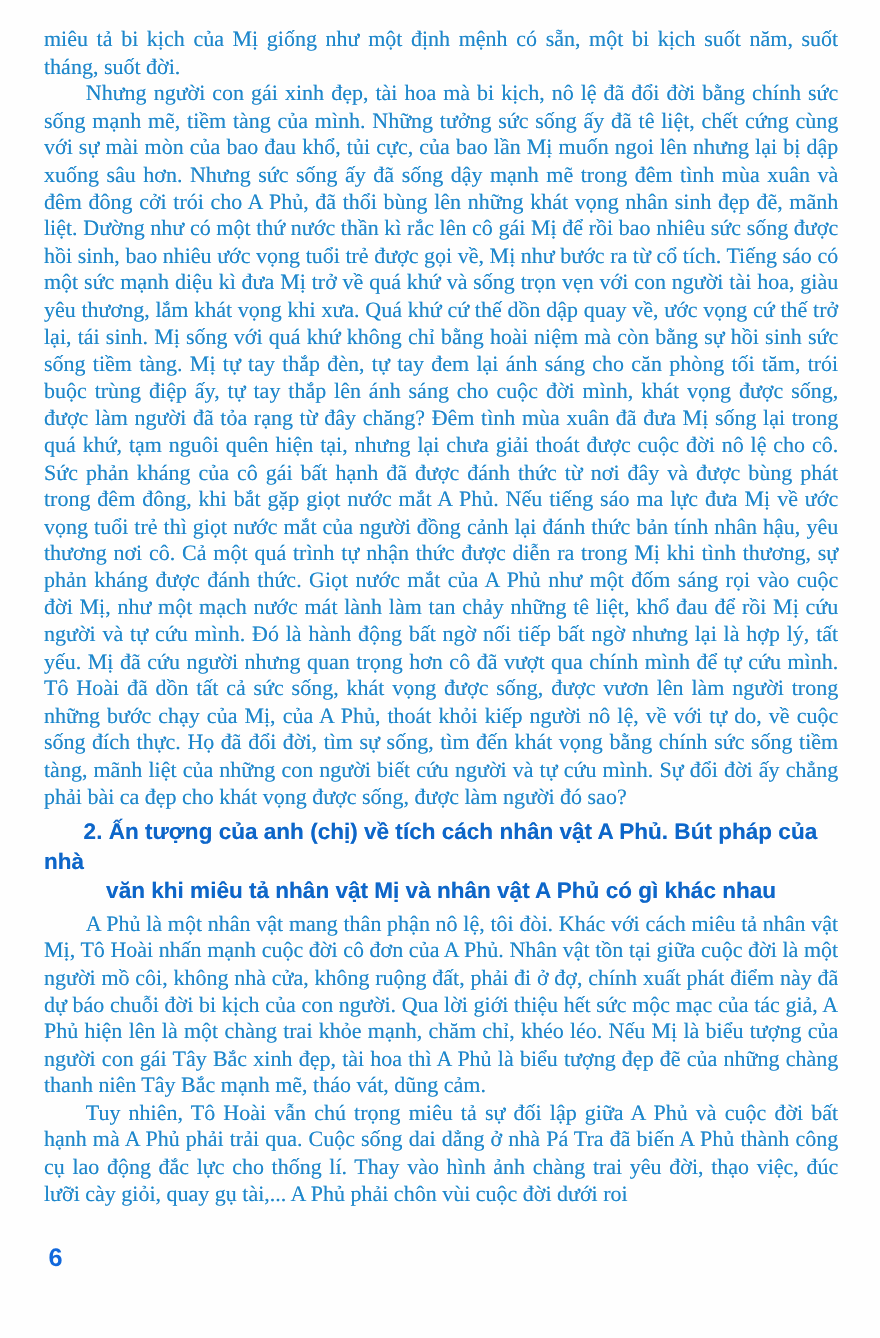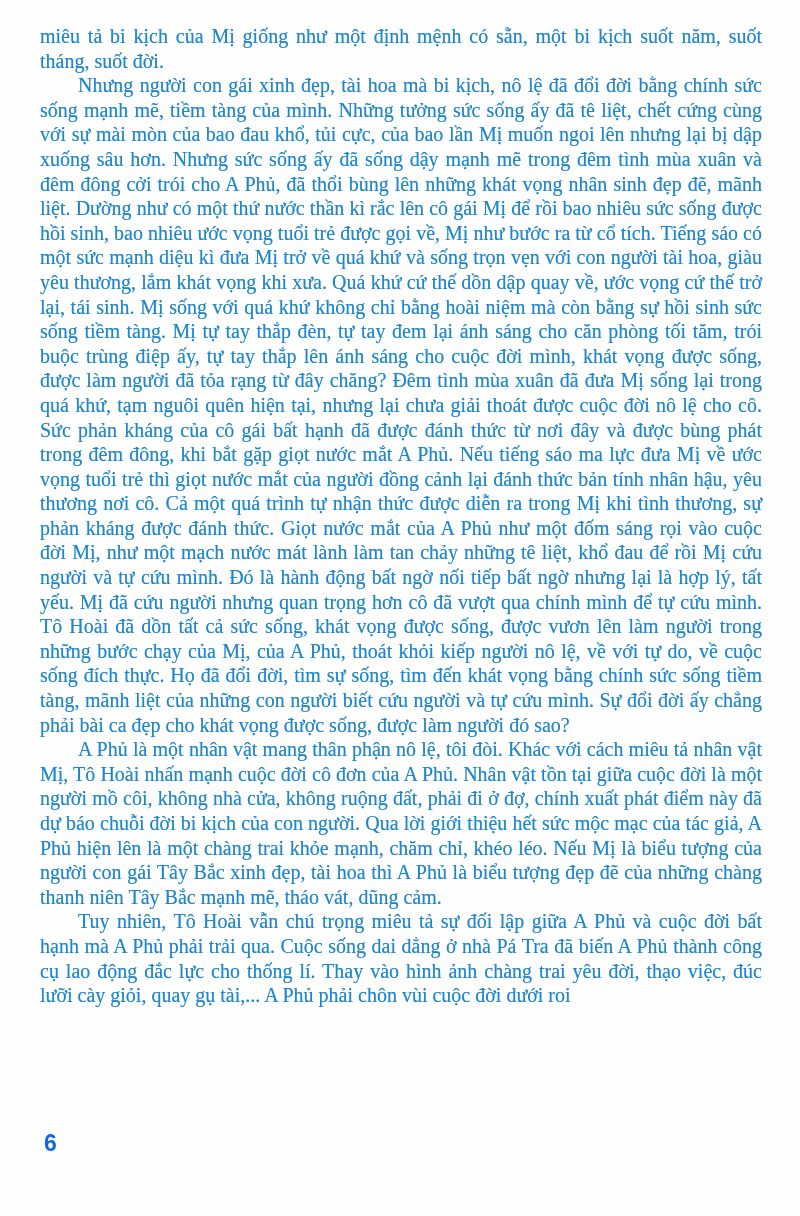--- a/index.html
+++ b/index.html
@@ -64,20 +64,24 @@
 </style>
 </head>
 <body>
 
 <div class="page">
 
   <p class="para continued">miêu tả bi kịch của Mị giống như một định mệnh có sẵn, một bi kịch suốt năm, suốt tháng, suốt đời.</p>
 
   <p class="para">Nhưng người con gái xinh đẹp, tài hoa mà bi kịch, nô lệ đã đổi đời bằng chính sức sống mạnh mẽ, tiềm tàng của mình. Những tưởng sức sống ấy đã tê liệt, chết cứng cùng với sự mài mòn của bao đau khổ, tủi cực, của bao lần Mị muốn ngoi lên nhưng lại bị dập xuống sâu hơn. Nhưng sức sống ấy đã sống dậy mạnh mẽ trong đêm tình mùa xuân và đêm đông cởi trói cho A Phủ, đã thổi bùng lên những khát vọng nhân sinh đẹp đẽ, mãnh liệt. Dường như có một thứ nước thần kì rắc lên cô gái Mị để rồi bao nhiêu sức sống được hồi sinh, bao nhiêu ước vọng tuổi trẻ được gọi về, Mị như bước ra từ cổ tích. Tiếng sáo có một sức mạnh diệu kì đưa Mị trở về quá khứ và sống trọn vẹn với con người tài hoa, giàu yêu thương, lắm khát vọng khi xưa. Quá khứ cứ thế dồn dập quay về, ước vọng cứ thế trở lại, tái sinh. Mị sống với quá khứ không chỉ bằng hoài niệm mà còn bằng sự hồi sinh sức sống tiềm tàng. Mị tự tay thắp đèn, tự tay đem lại ánh sáng cho căn phòng tối tăm, trói buộc trùng điệp ấy, tự tay thắp lên ánh sáng cho cuộc đời mình, khát vọng được sống, được làm người đã tỏa rạng từ đây chăng? Đêm tình mùa xuân đã đưa Mị sống lại trong quá khứ, tạm nguôi quên hiện tại, nhưng lại chưa giải thoát được cuộc đời nô lệ cho cô. Sức phản kháng của cô gái bất hạnh đã được đánh thức từ nơi đây và được bùng phát trong đêm đông, khi bắt gặp giọt nước mắt A Phủ. Nếu tiếng sáo ma lực đưa Mị về ước vọng tuổi trẻ thì giọt nước mắt của người đồng cảnh lại đánh thức bản tính nhân hậu, yêu thương nơi cô. Cả một quá trình tự nhận thức được diễn ra trong Mị khi tình thương, sự phản kháng được đánh thức. Giọt nước mắt của A Phủ như một đốm sáng rọi vào cuộc đời Mị, như một mạch nước mát lành làm tan chảy những tê liệt, khổ đau để rồi Mị cứu người và tự cứu mình. Đó là hành động bất ngờ nối tiếp bất ngờ nhưng lại là hợp lý, tất yếu. Mị đã cứu người nhưng quan trọng hơn cô đã vượt qua chính mình để tự cứu mình. Tô Hoài đã dồn tất cả sức sống, khát vọng được sống, được vươn lên làm người trong những bước chạy của Mị, của A Phủ, thoát khỏi kiếp người nô lệ, về với tự do, về cuộc sống đích thực. Họ đã đổi đời, tìm sự sống, tìm đến khát vọng bằng chính sức sống tiềm tàng, mãnh liệt của những con người biết cứu người và tự cứu mình. Sự đổi đời ấy chẳng phải bài ca đẹp cho khát vọng được sống, được làm người đó sao?</p>
 
+  <h2 class="question-heading">
+    <span class="h-line1">2. Ấn tượng của anh (chị) về tích cách nhân vật A Phủ. Bút pháp của nhà</span>
+    <span class="h-line2">văn khi miêu tả nhân vật Mị và nhân vật A Phủ có gì khác nhau</span>
+  </h2>
 
   <p class="para">A Phủ là một nhân vật mang thân phận nô lệ, tôi đòi. Khác với cách miêu tả nhân vật Mị, Tô Hoài nhấn mạnh cuộc đời cô đơn của A Phủ. Nhân vật tồn tại giữa cuộc đời là một người mồ côi, không nhà cửa, không ruộng đất, phải đi ở đợ, chính xuất phát điểm này đã dự báo chuỗi đời bi kịch của con người. Qua lời giới thiệu hết sức mộc mạc của tác giả, A Phủ hiện lên là một chàng trai khỏe mạnh, chăm chỉ, khéo léo. Nếu Mị là biểu tượng của người con gái Tây Bắc xinh đẹp, tài hoa thì A Phủ là biểu tượng đẹp đẽ của những chàng thanh niên Tây Bắc mạnh mẽ, tháo vát, dũng cảm.</p>
 
   <p class="para">Tuy nhiên, Tô Hoài vẫn chú trọng miêu tả sự đối lập giữa A Phủ và cuộc đời bất hạnh mà A Phủ phải trải qua. Cuộc sống dai dẳng ở nhà Pá Tra đã biến A Phủ thành công cụ lao động đắc lực cho thống lí. Thay vào hình ảnh chàng trai yêu đời, thạo việc, đúc lưỡi cày giỏi, quay gụ tài,... A Phủ phải chôn vùi cuộc đời dưới roi</p>
 
 </div>
 
 <div class="page-number">6</div>
 
 </body></html>

